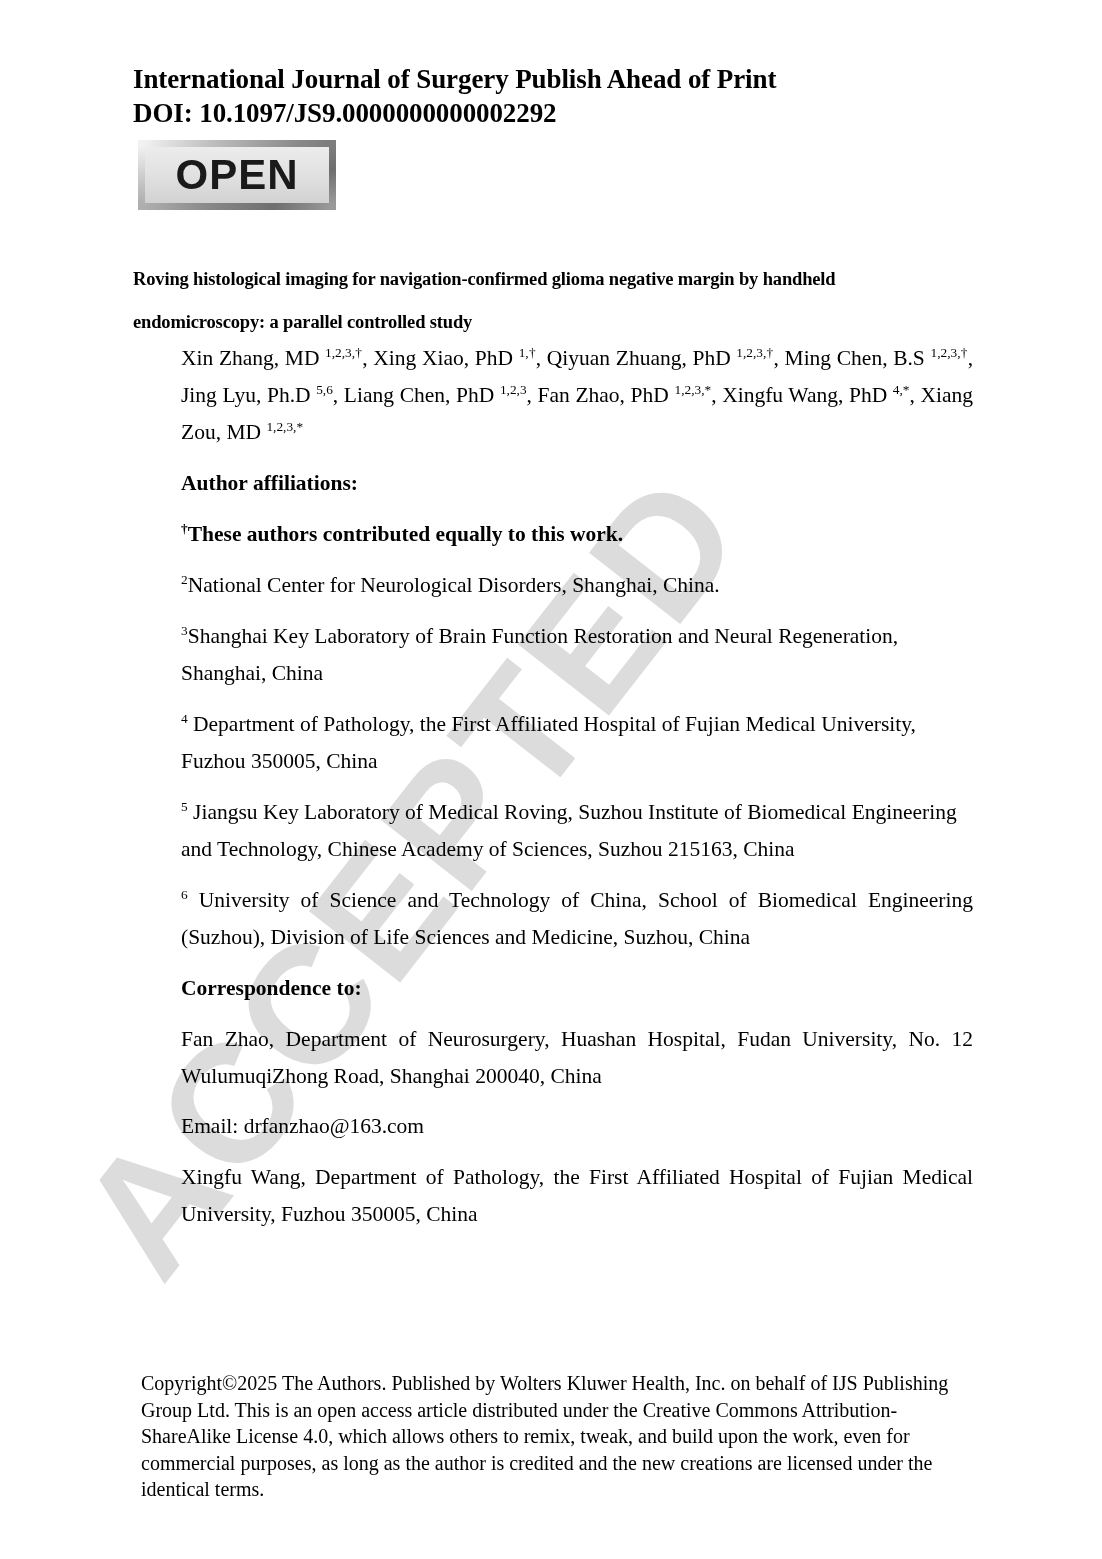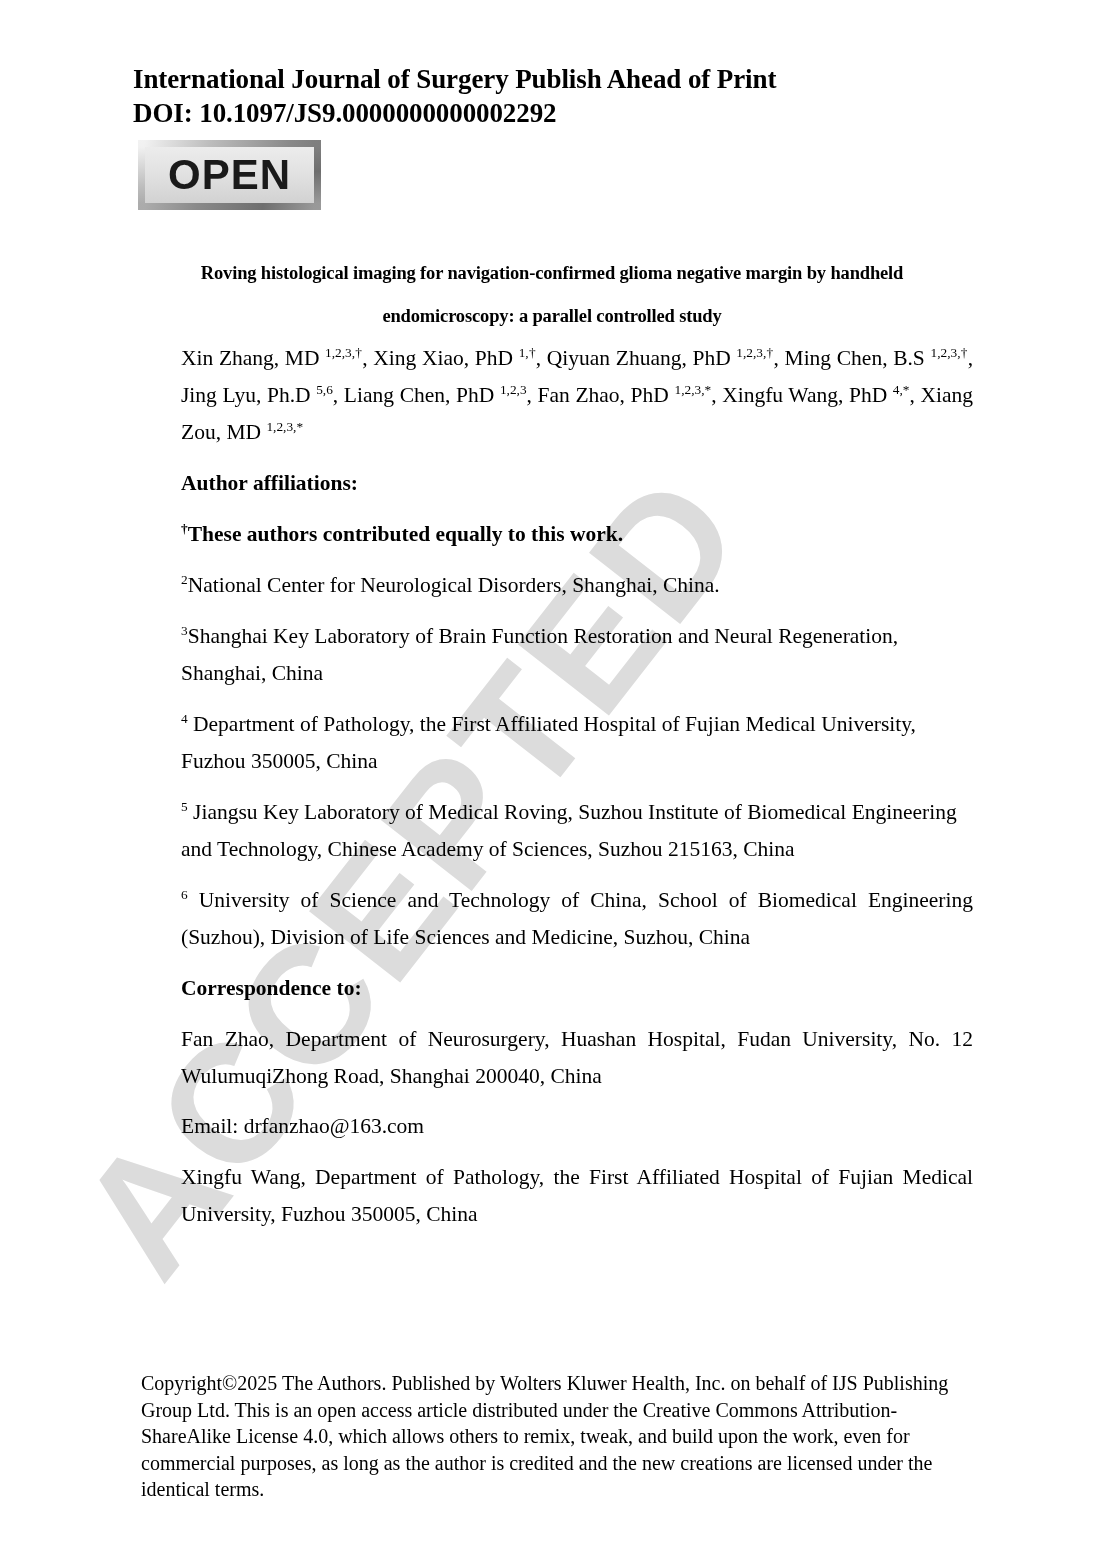--- a/index.html
+++ b/index.html
@@ -59,21 +59,21 @@
     line-height: 1.27;
     letter-spacing: -0.1px;
     white-space: nowrap;
   }
 
   
   .open-badge {
     position: absolute;
     left: 138px;
     top: 140px;
-    width: 183px;
+    width: 198px;
     height: 70px;
     box-sizing: border-box;
     border: 7px solid;
     border-image: linear-gradient(145deg,#f2f2f2 0%,#bdbdbd 25%,#8a8a8a 55%,#6e6e6e 80%,#9a9a9a 100%) 1;
     background: linear-gradient(180deg,#ececec 0%,#e2e2e2 45%,#d2d2d2 100%);
     display: flex;
     align-items: center;
     justify-content: center;
   }
   .open-badge .open-word {
@@ -81,23 +81,23 @@
     font-weight: 700;
     font-size: 42px;
     letter-spacing: 1px;
     color: #1a1a1a;
     line-height: 1;
   }
 
   .title-block {
     position: absolute;
     left: 133px;
-    top: 252px;
+    top: 258px;
     width: 838px;
-    text-align: center;
+    text-align: left;
   }
   .title-line {
     font-weight: 700;
     font-size: 18.5px;
     line-height: 2.35;
     letter-spacing: -0.15px;
   }
 
   .body-block {
     position: absolute;

